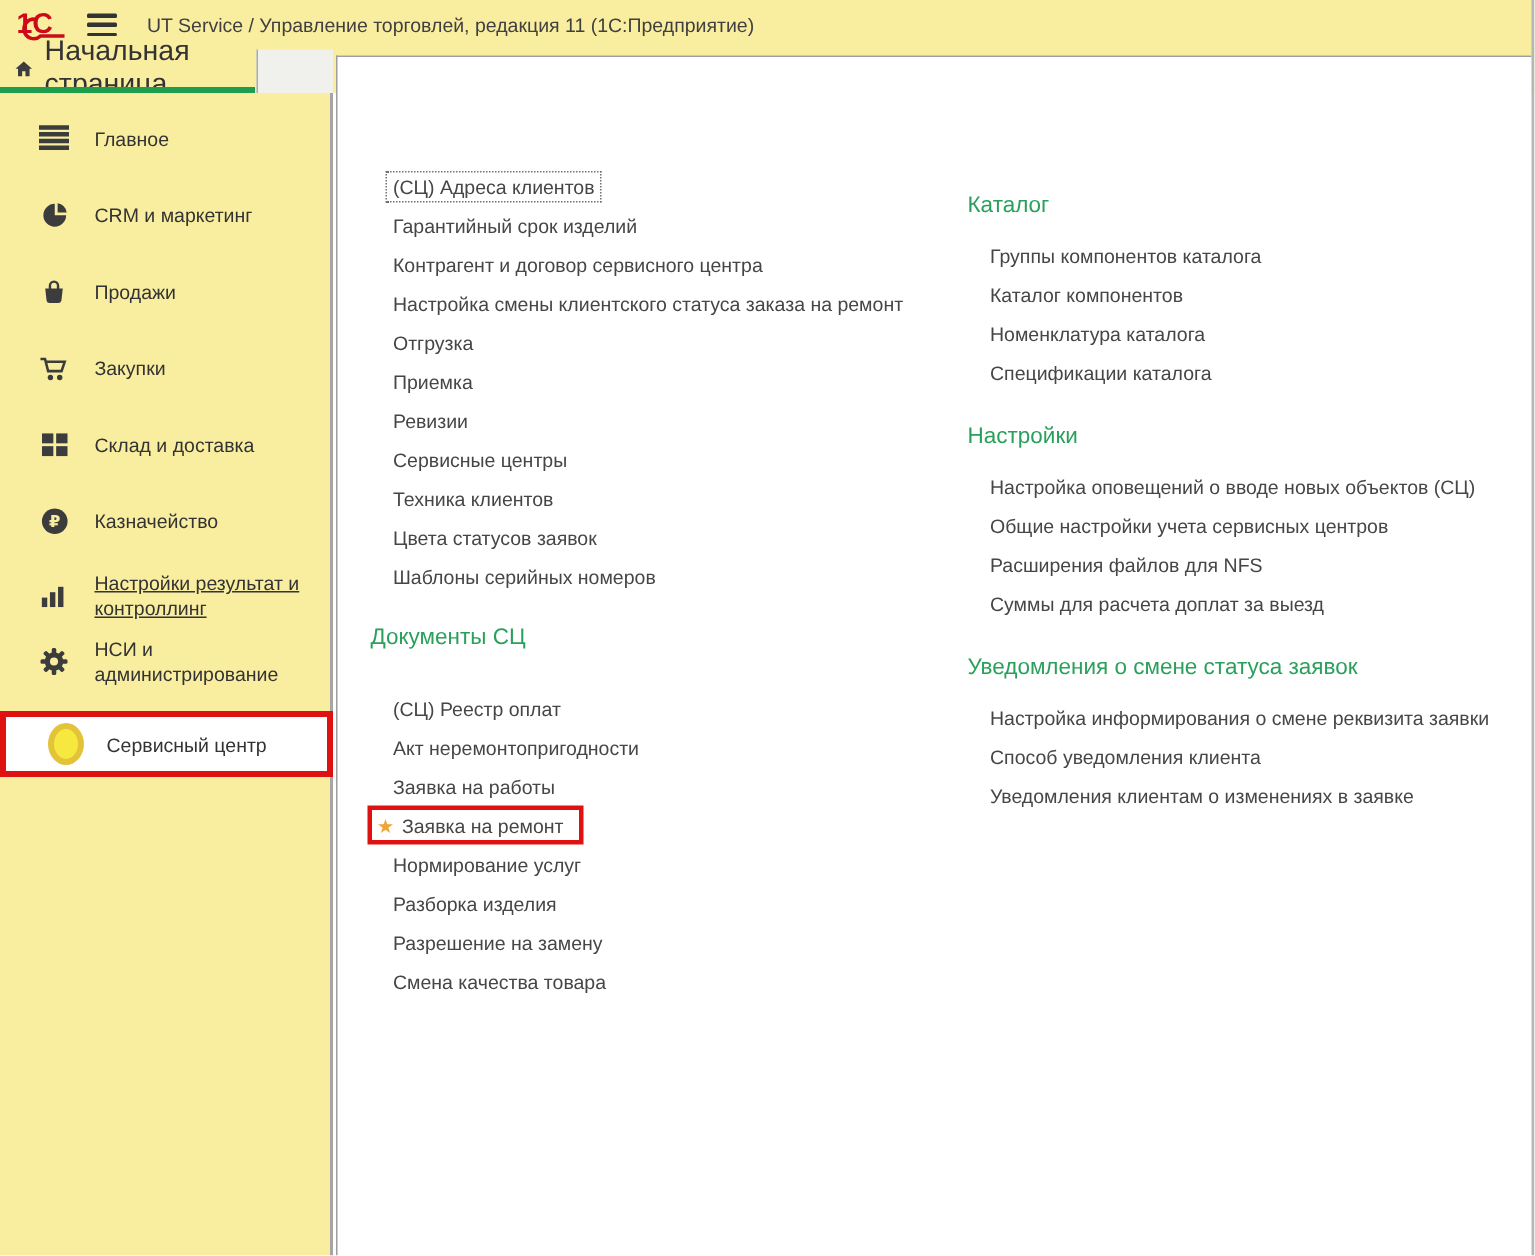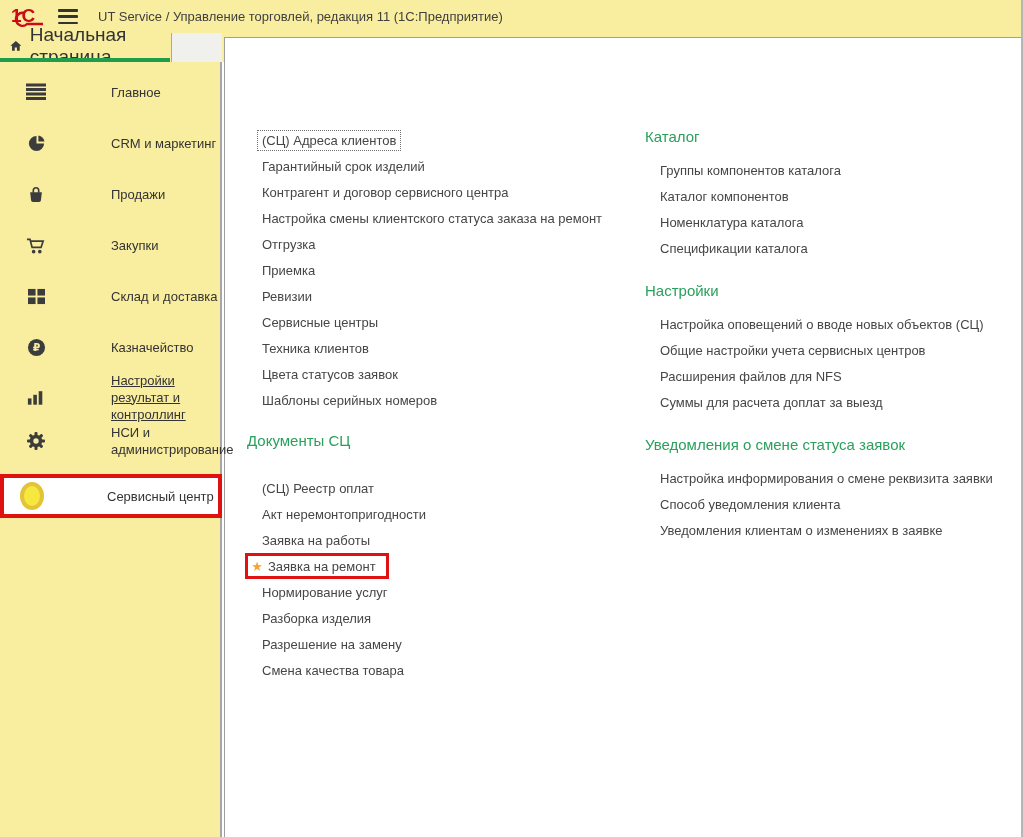--- a/index.html
+++ b/index.html
@@ -23,29 +23,29 @@
   .tab-underline { position:absolute; left:0; top:58px; width:170px; height:4px; background:#1E9E4D; }
   .tab-spacer { position:absolute; left:171px; top:33px; width:51px; height:29px; background:#F0F0EC; border-left:1px solid #A9A9A9; }
 
   
   .content-panel { position:absolute; left:224px; top:37px; width:797px; height:800px; background:#fff;
                    border-top:1px solid #9E9E9E; border-left:1px solid #9E9E9E; }
   .right-strip { position:absolute; right:0; top:0; width:2px; height:837px; background:#B6B6B6; }
 
   
   .sidebar { position:absolute; left:0; top:62px; width:222px; height:775px; background:#F9EDA0; border-right:2px solid #A6A6A6; }
-  .side-item { position:absolute; left:0; width:222px; height:40px; display:flex; align-items:center; padding-left:24px; cursor:pointer;gap:48px; }
+  .side-item { position:absolute; left:0; width:222px; height:40px; display:flex; align-items:center; padding-left:24px; cursor:pointer; }
   .side-icon { width:24px; display:flex; justify-content:center; align-items:center; margin-right:15px; flex-shrink:0; }
   .side-label { font-size:13px; color:#333; line-height:17px; width:152px; }
   .side-label.underlined { text-decoration:underline; }
-  .side-item.selected { background:#fff; border:4px solid #E01111; height:44px; padding-left:16px; }
+  .side-item.selected { background:#fff; border:4px solid #E01111; height:44px; padding-left:28px; }
   .circle-badge { width:28px; height:28px; border-radius:50%; background:#F7E83F; border:4px solid #E3C337; }
 
   
-  .col1 { position:absolute; left:22px; top:89px; width:400px; }
+  .col1 { position:absolute; left:22px; top:73px; width:400px; }
   .col2 { position:absolute; left:420px; top:89px; width:380px; }
   .links { margin-left:15px; }
   .link-row { height:26px; display:flex; align-items:center; font-size:13px; color:#464646; cursor:pointer; white-space:nowrap; }
   .section-title { font-size:15px; color:#2BA05C; height:20px; line-height:20px; }
   .col1 .section-title { margin-top:18px; margin-bottom:24px; }
   .col2 .section { margin-bottom:20px; }
   .col2 .section-title { margin-bottom:10px; }
   .focus-box { border:1px dotted #707070; padding:2px 4px; margin-left:-5px; }
   .link-row.annotated { margin-left:-17px; border:3px solid #E01111; height:26px; padding:0 10px 0 2px; width:max-content; }
   .star { color:#F2A437; font-size:13px; width:14px; margin-right:4px; text-align:center; }

